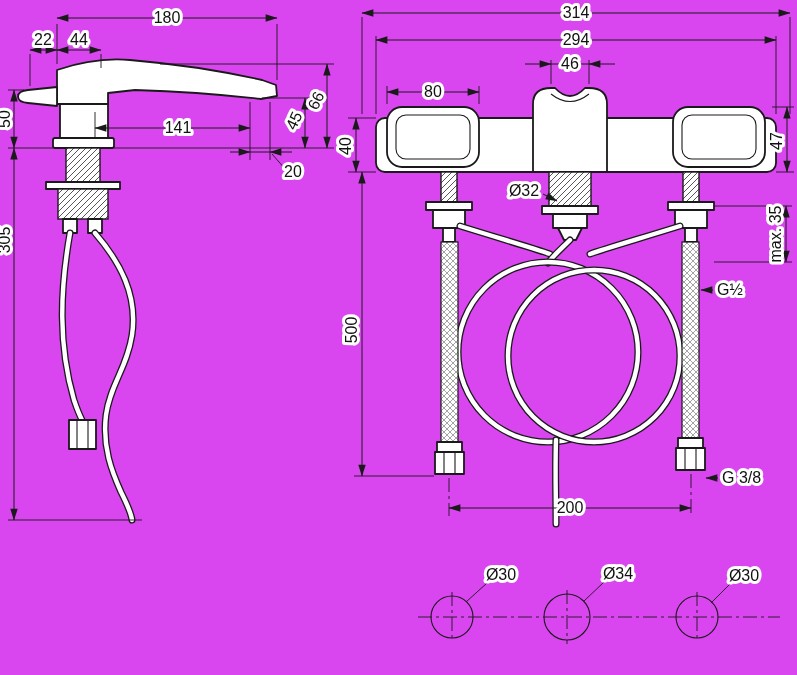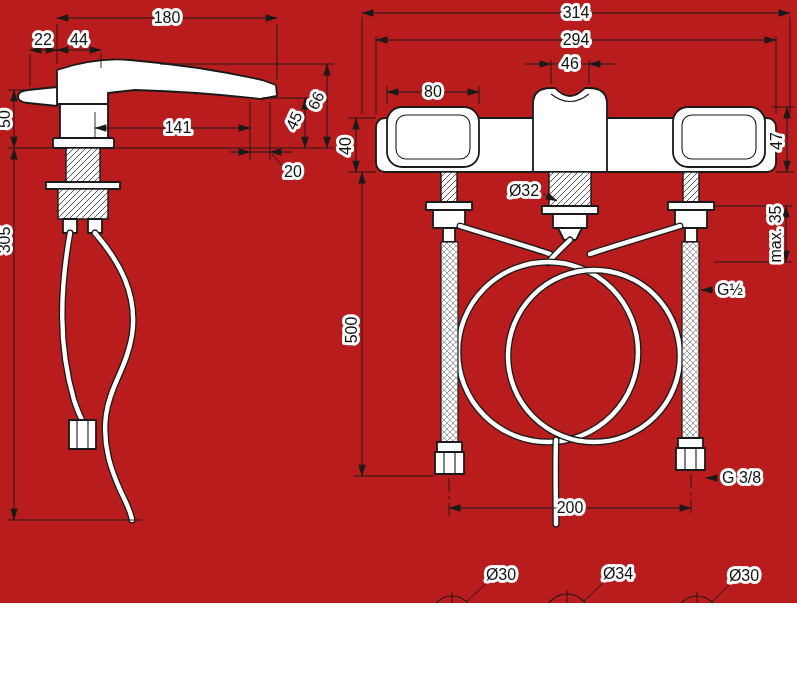--- a/index.html
+++ b/index.html
@@ -1,16 +1,16 @@
 <!DOCTYPE html>
 <html><head>
 <meta charset="utf-8">
 <style>
   html,body{margin:0;padding:0;background:#fff;}
-  .stage{position:relative;width:797px;height:603px;background:#b91c1c;overflow:hidden;}
+  .stage{position:relative;width:797px;height:675px;background:#d946ef;overflow:hidden;}
   svg{display:block;}
   .ol{fill:#fff;stroke:#1a1a1a;stroke-width:1.8;stroke-linejoin:round;}
   .thin{fill:none;stroke:#1a1a1a;stroke-width:1.1;}
   .dim{fill:none;stroke:#1a1a1a;stroke-width:1;}
   .ext{fill:none;stroke:#1a1a1a;stroke-width:0.9;}
   .cl{fill:none;stroke:#1a1a1a;stroke-width:0.9;stroke-dasharray:14 4 3 4;}
   .hatchfill{fill:url(#hatch);stroke:#1a1a1a;stroke-width:1.4;}
   .braidfill{fill:url(#braid);stroke:#1a1a1a;stroke-width:1.2;}
   .tube-o{fill:none;stroke:#1a1a1a;stroke-width:7;stroke-linecap:round;}
   .tube-i{fill:none;stroke:#fff;stroke-width:4.4;stroke-linecap:round;}

